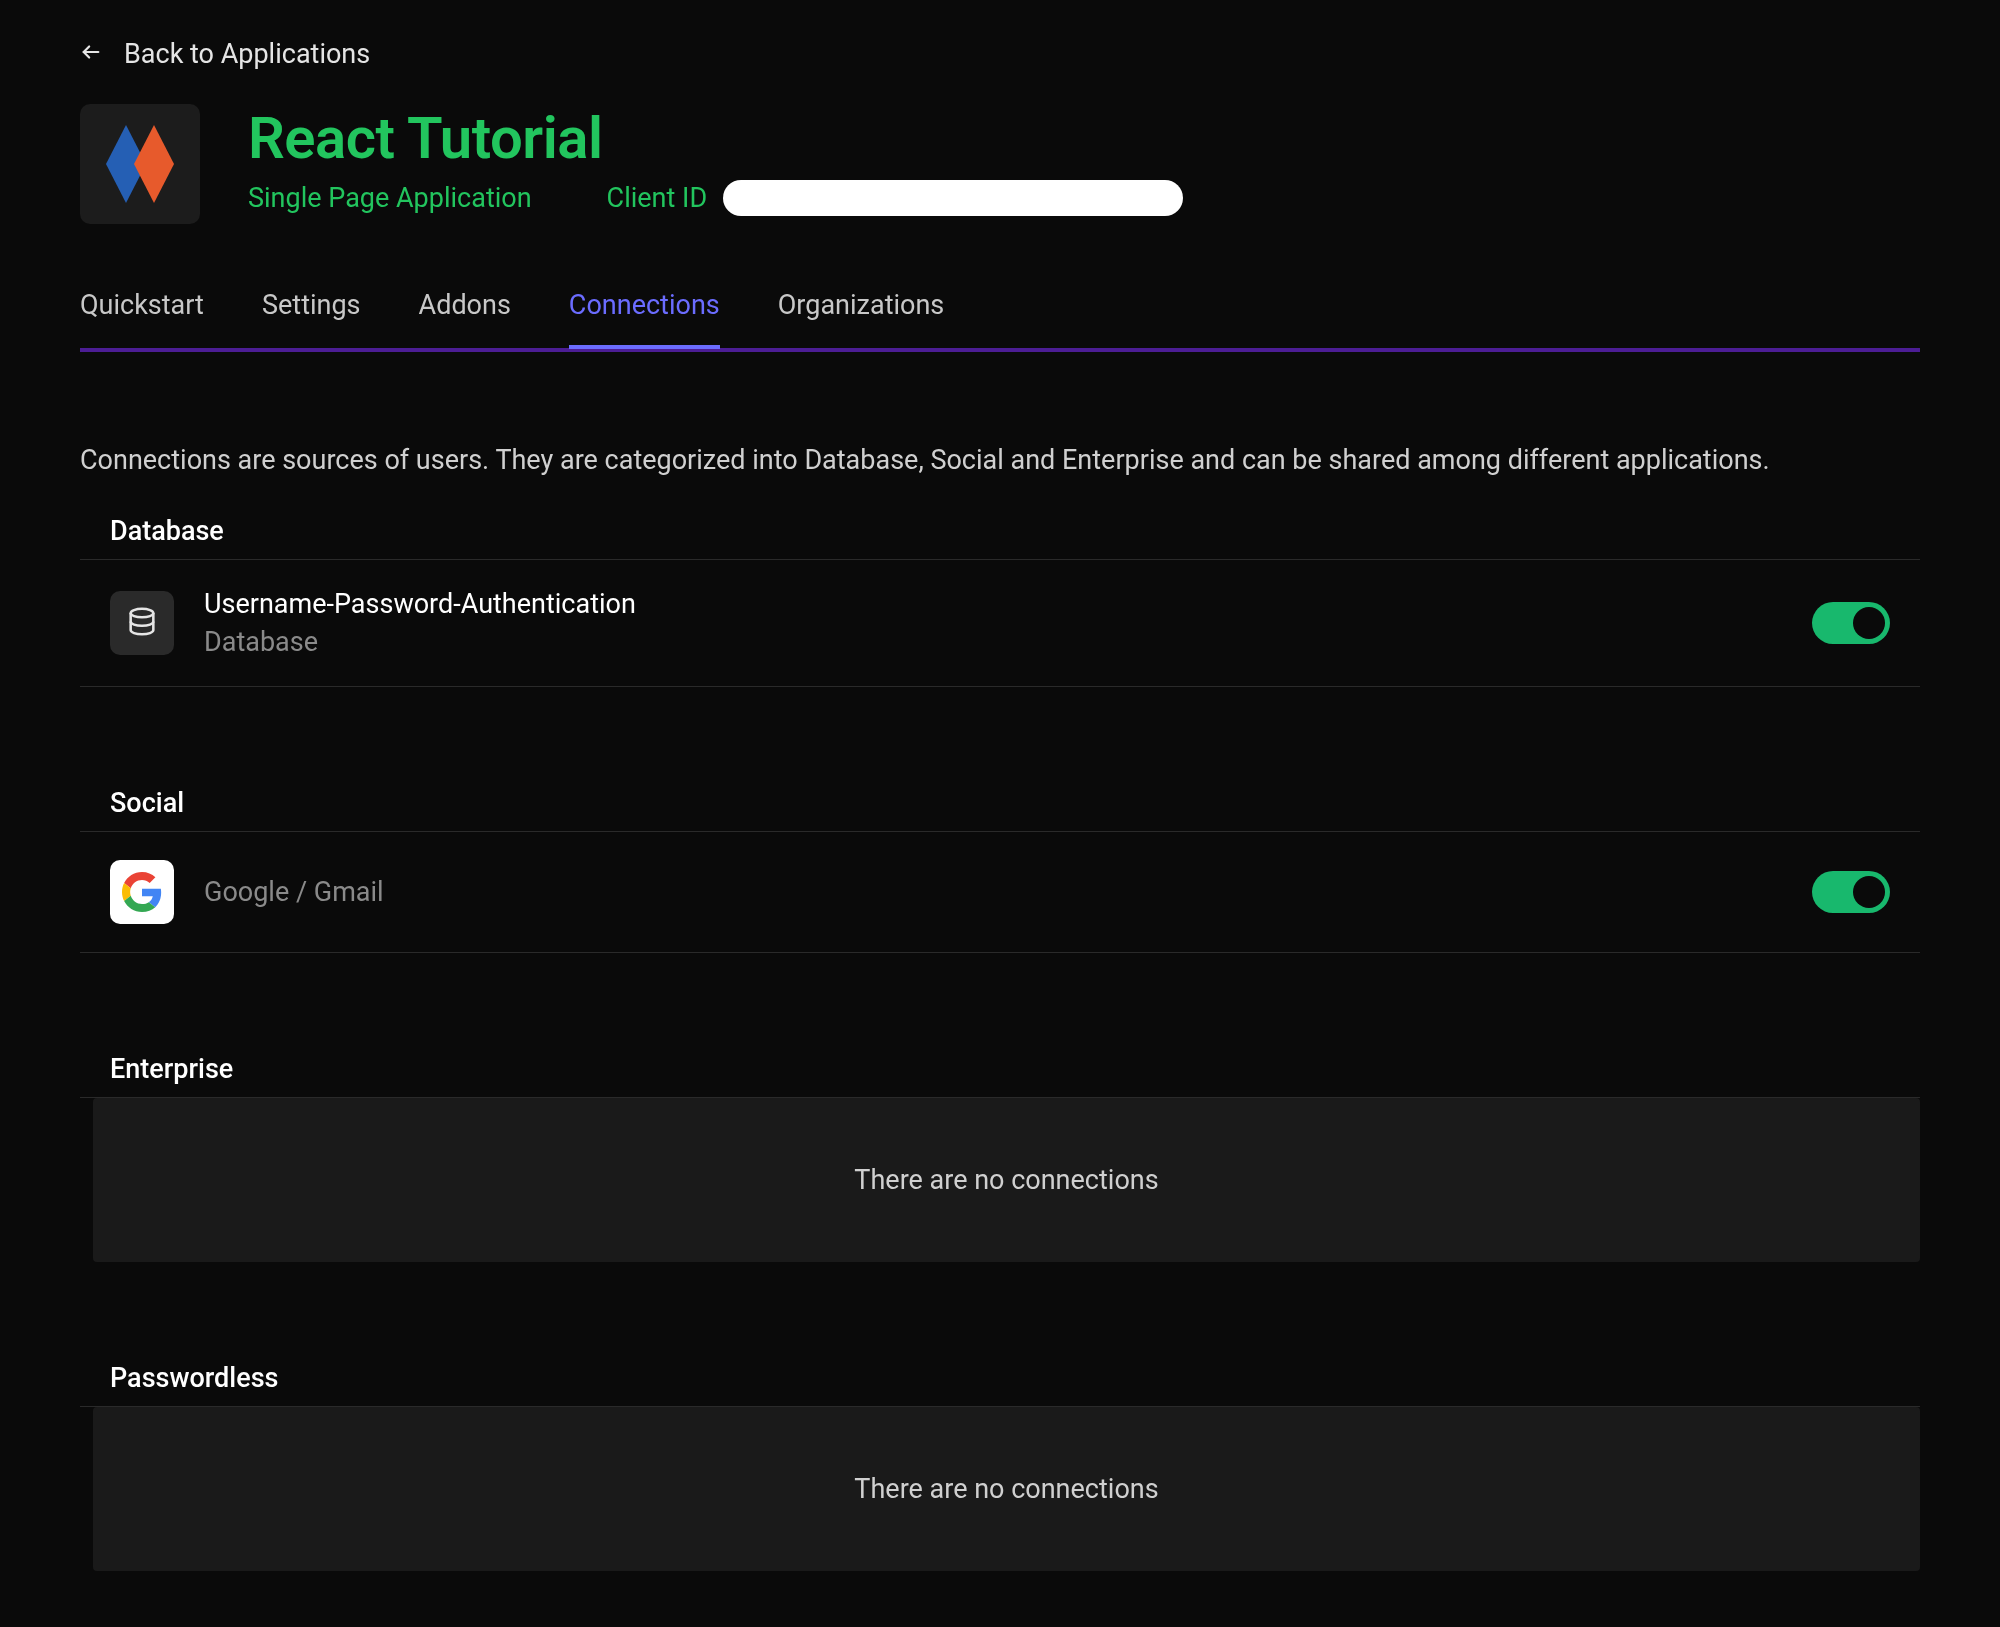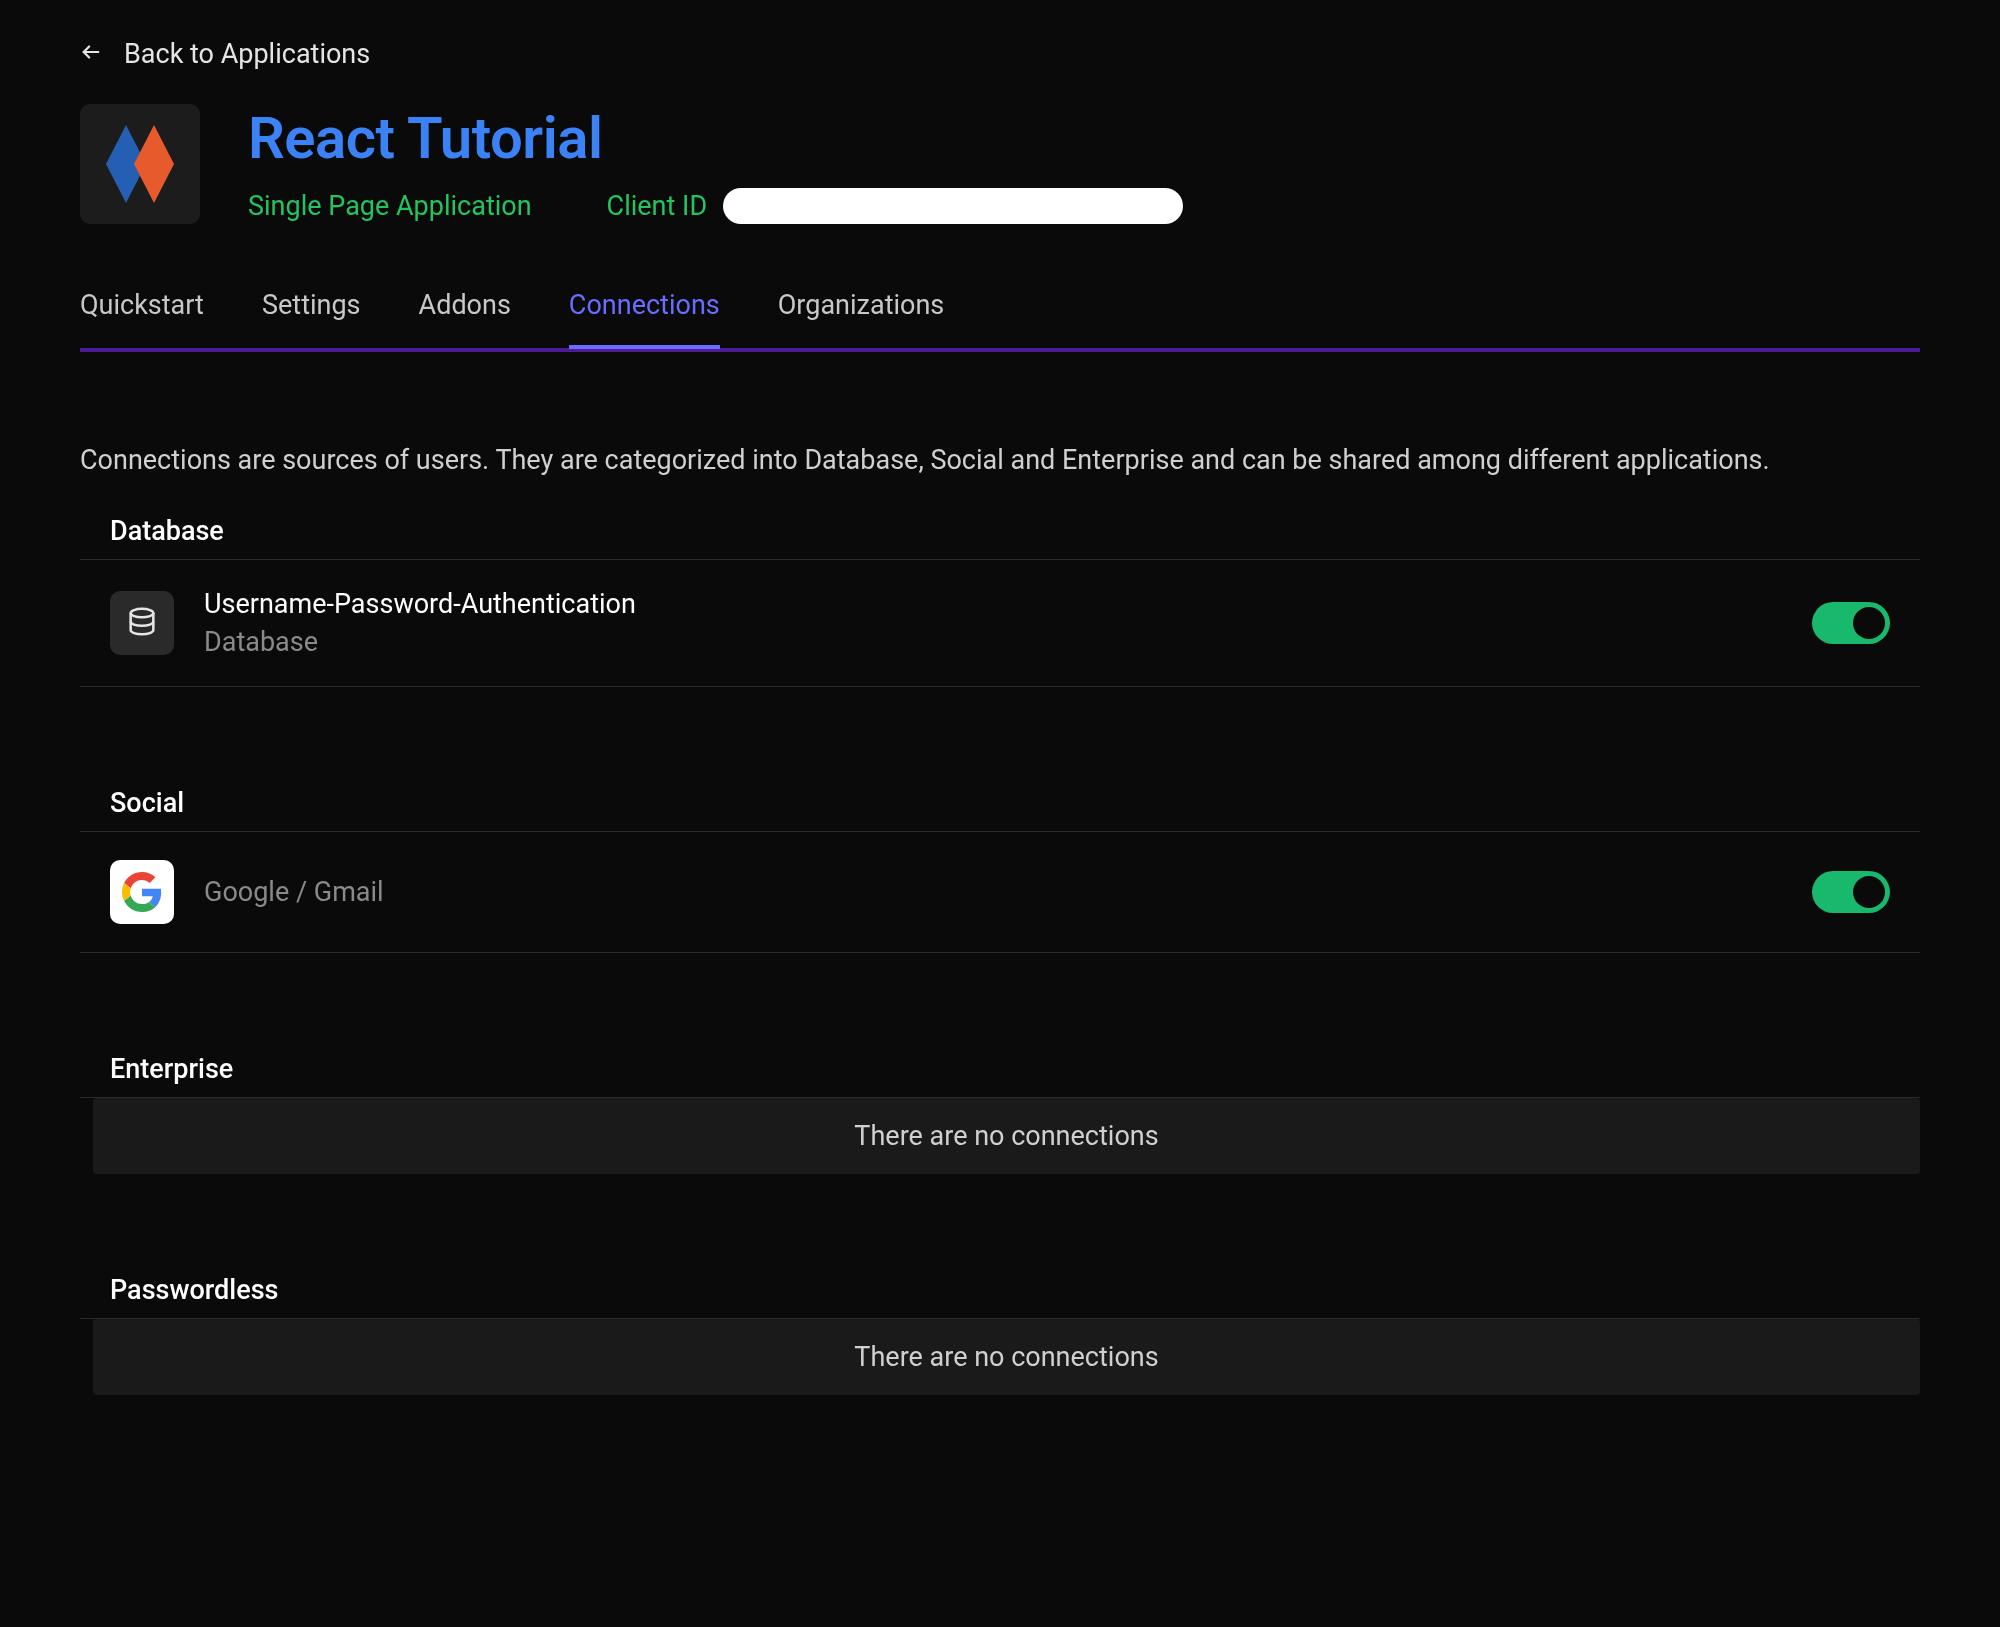--- a/index.html
+++ b/index.html
@@ -38,22 +38,22 @@
       background: #1c1c1c;
       border-radius: 10px;
       display: flex;
       align-items: center;
       justify-content: center;
       flex-shrink: 0;
     }
     .app-title {
       font-size: 58px;
       font-weight: 600;
-      color: #3b82f6;
-      margin-bottom: 16px;
+      color: #22c55e;
+      margin-bottom: 8px;
       letter-spacing: -0.5px;
     }
     .app-meta {
       display: flex;
       align-items: center;
       gap: 75px;
       font-size: 27px;
       color: #22c55e;
     }
     .client-wrap { display: flex; align-items: center; gap: 16px; }
@@ -133,21 +133,21 @@
       border-radius: 50%;
       position: absolute;
       top: 5px;
       background: #0a0a0a;
       transition: left .15s;
     }
     .toggle.on .toggle-knob { left: 41px; }
     .toggle:not(.on) .toggle-knob { left: 5px; }
     .empty-banner {
       background: #1a1a1a;
-      padding: 22px 0;
+      padding: 66px 0;
       text-align: center;
       color: #d0d0d0;
       font-size: 27px;
       border-radius: 4px;
       margin-left: 13px;
     }
   </style>
 </head>
 <body>
 

